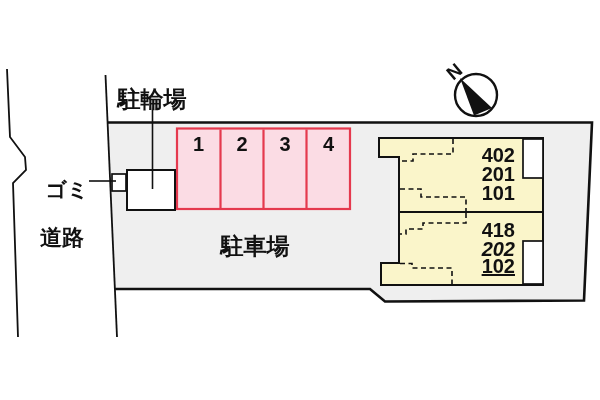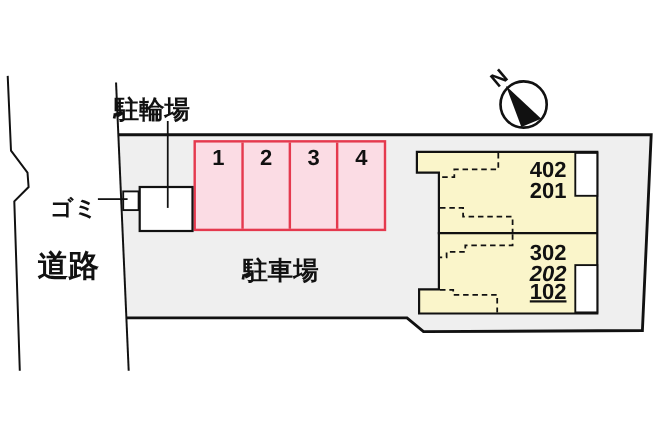--- a/index.html
+++ b/index.html
@@ -53,37 +53,38 @@
 
     <rect x="112" y="174" width="14" height="17" stroke="#111111" stroke-width="1.7" fill="#ffffff"></rect>
 
     <line x1="152.5" y1="110" x2="152.5" y2="189" stroke="#111111" stroke-width="1.6"></line>
     <line x1="89" y1="181" x2="116" y2="181" stroke="#111111" stroke-width="1.6"></line>
 
     <circle cx="476" cy="95" r="21" fill="#ffffff" stroke="#111111" stroke-width="2.4"></circle>
     <polygon points="460,78 492,108 474,115.5" fill="#111111" stroke="none"></polygon>
   </svg>
 
-  <div class="label jp center" style="left:94px;top:84px;width:88px;font-size:23px;">駐輪場</div>
+  <div class="label jp center" style="left:108px;top:84px;width:88px;font-size:23px;">駐輪場</div>
 
   <div class="label jp center" style="left:36px;top:180px;width:62px;font-size:21px;line-height:19px;">
     <div>ゴミ</div>
   </div>
 
-  <div class="label jp center" style="left:33px;top:223px;width:58px;font-size:28px;">道路</div>
+  <div class="label jp center" style="left:33px;top:223px;width:58px;font-size:22px;">道路</div>
 
   <div class="label jp center" style="left:217px;top:231px;width:76px;font-size:23px;font-family:Liberation Serif, serif;">駐車場</div>
 
   <div class="label north-n" style="left:447px;top:59px;width:20px;">N</div>
 
   <div class="label space-num" style="left:177px;">1</div>
   <div class="label space-num" style="left:220.5px;">2</div>
   <div class="label space-num" style="left:263.5px;">3</div>
   <div class="label space-num" style="left:307px;">4</div>
 
   <div class="label unit-num" style="top:146px;">402</div>
   <div class="label unit-num" style="top:165px;">201</div>
+  <div class="label unit-num" style="top:184px;">101</div>
 
-  <div class="label unit-num" style="top:221px;">302</div>
+  <div class="label unit-num" style="top:221px;">418</div>
   <div class="label unit-num" style="top:240px;font-style:italic;">202</div>
   <div class="label unit-num" style="top:257px;text-decoration:underline;">102</div>
 
 </div>
 
 </body></html>

